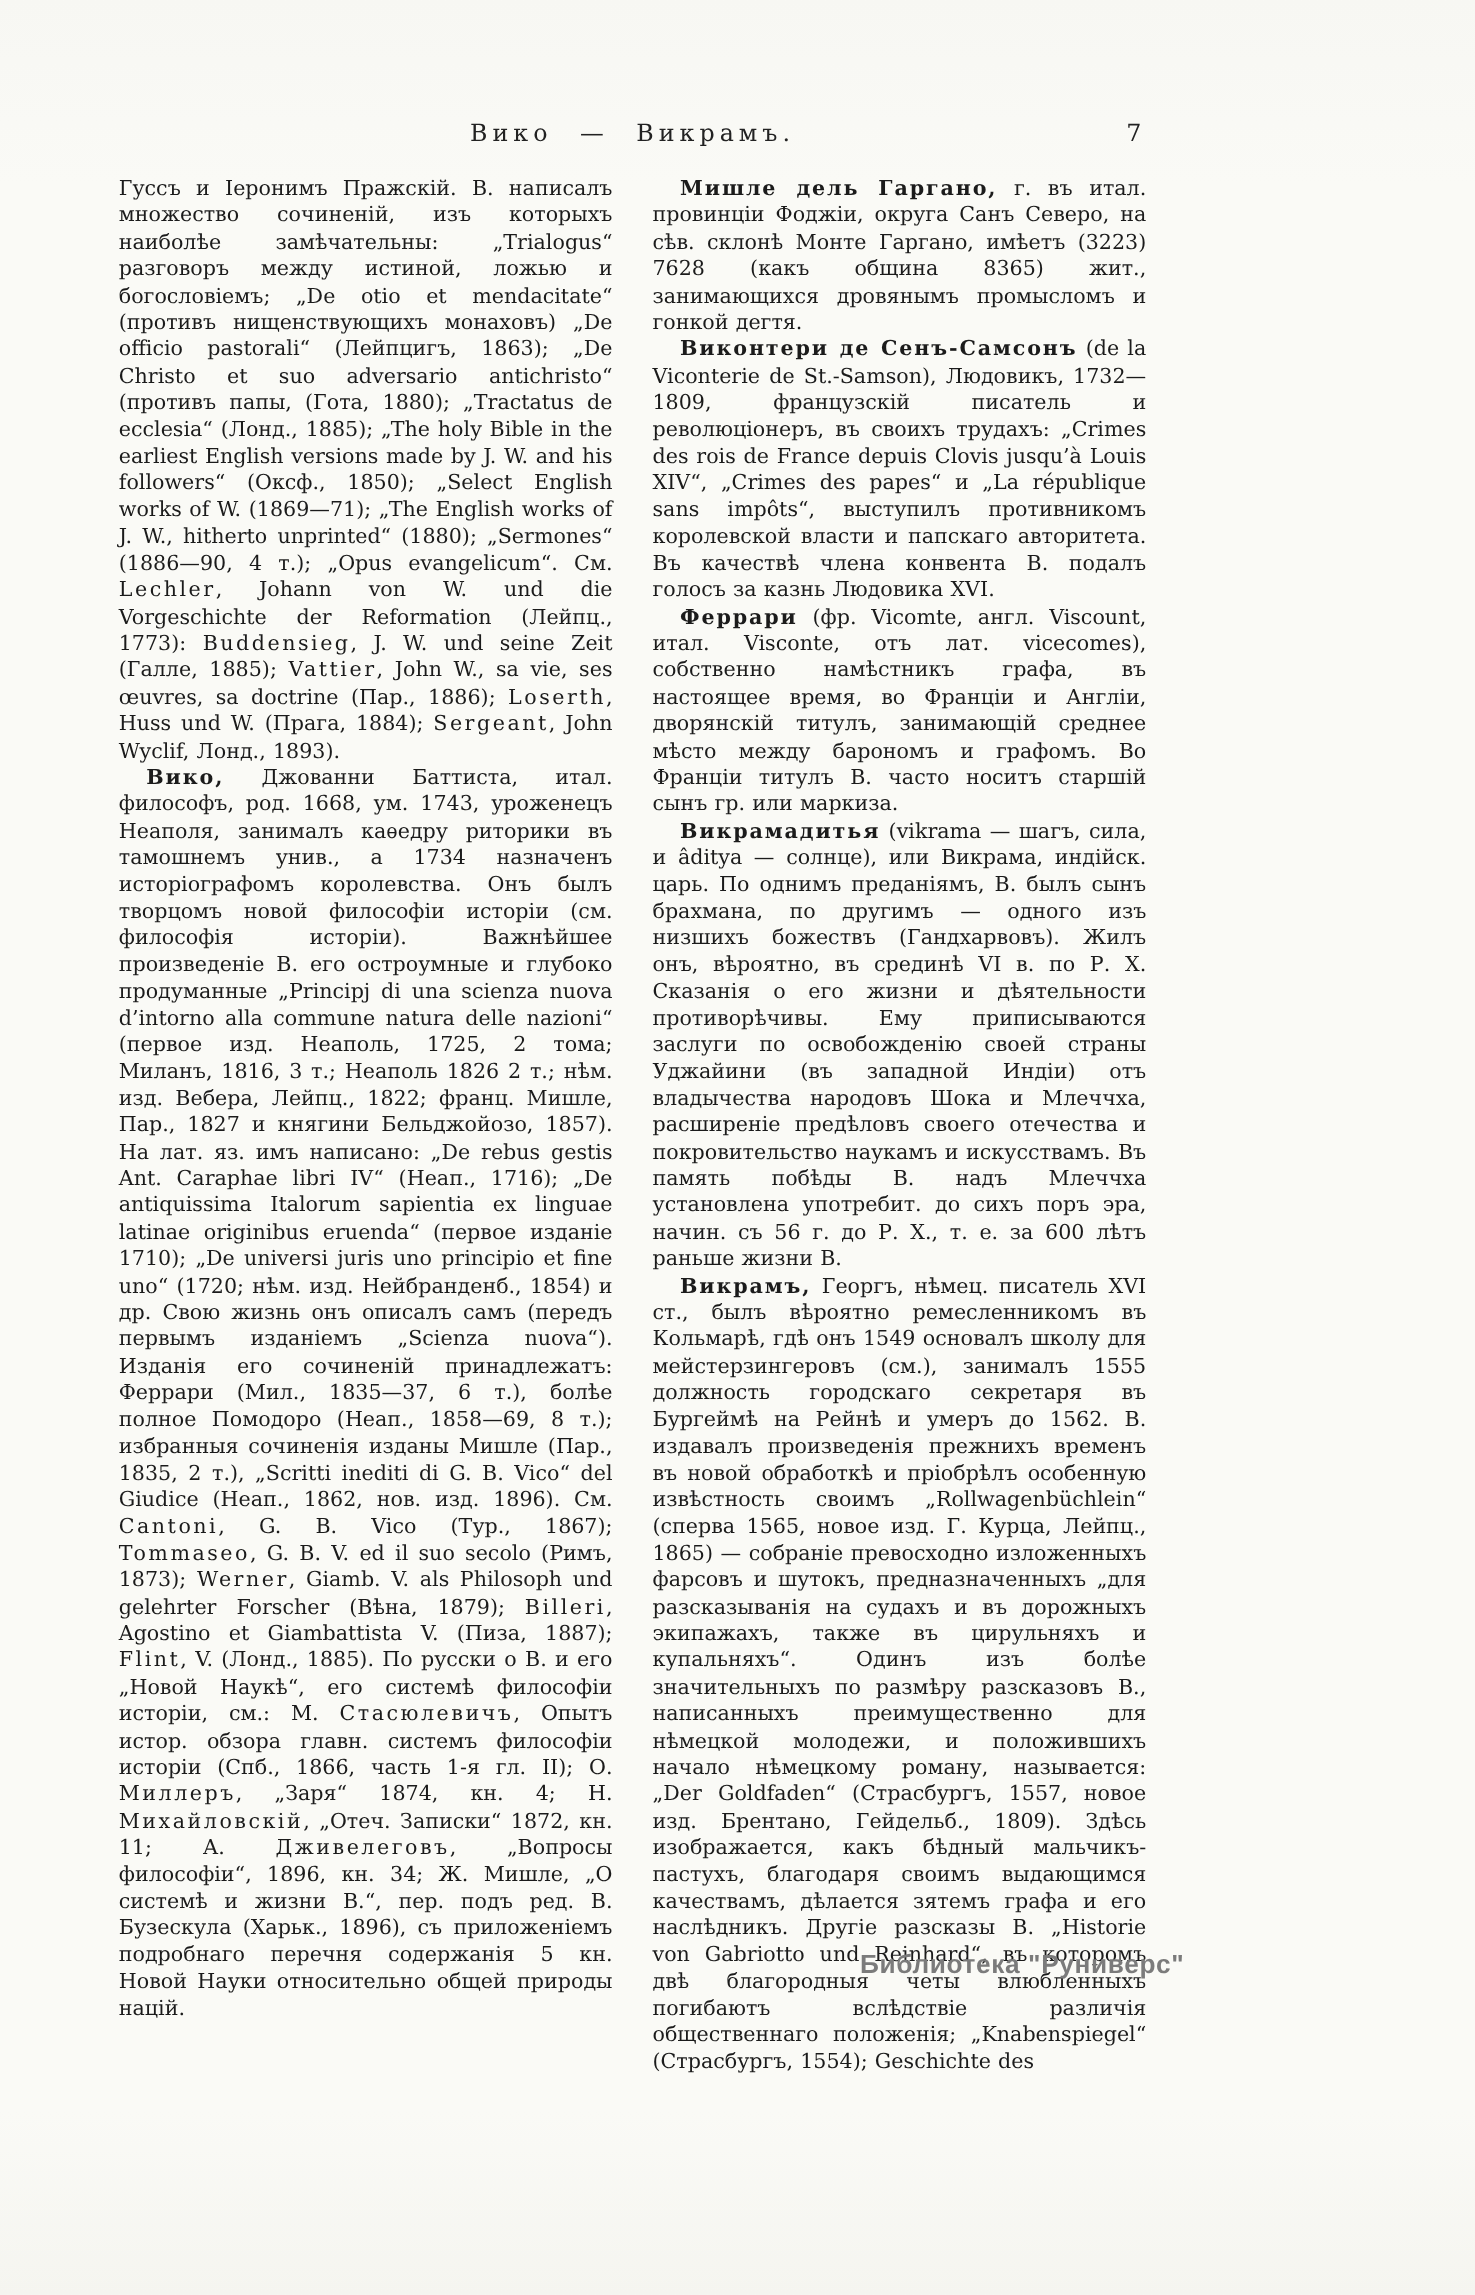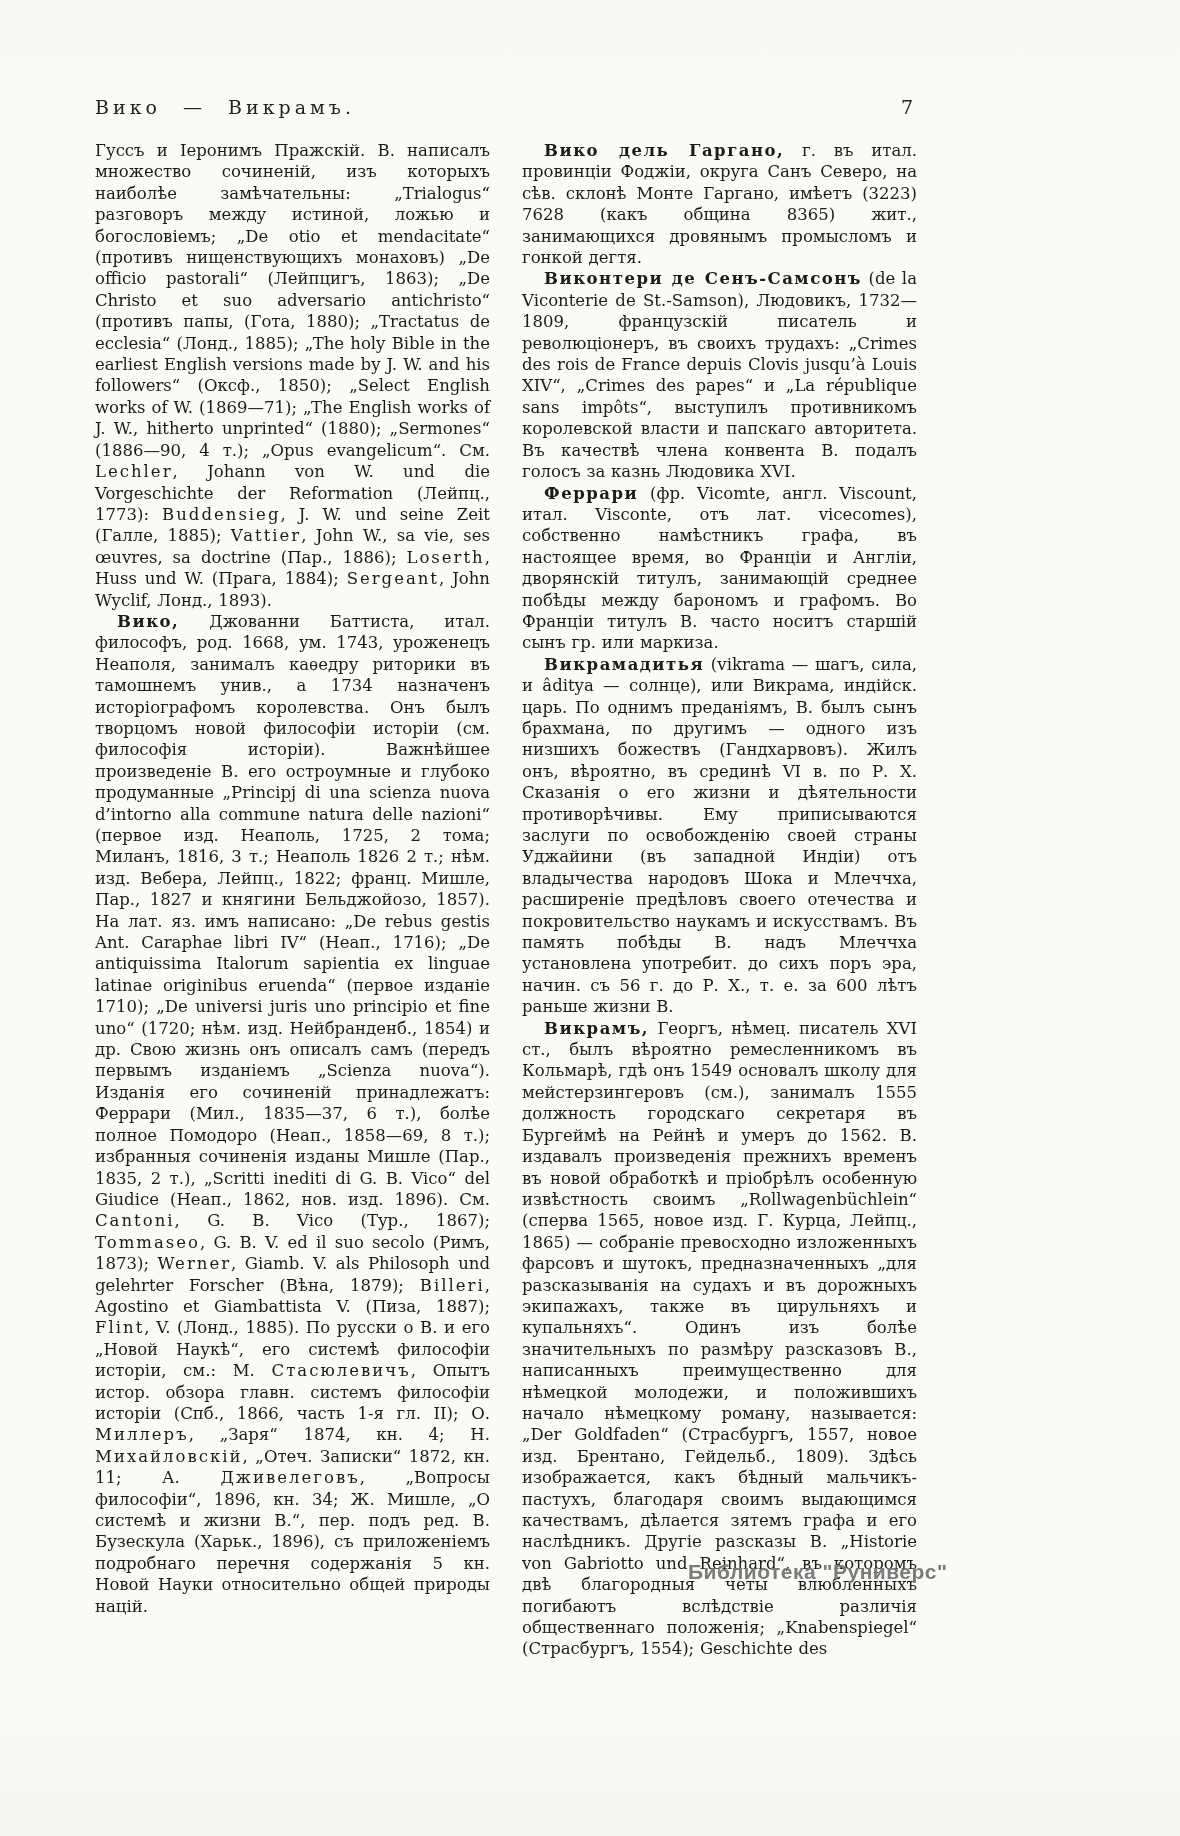--- a/index.html
+++ b/index.html
@@ -6,21 +6,21 @@
   body{
     width:1180px;height:1836px;
     background:linear-gradient(180deg,#f7f7f3 0%,#fafaf6 8%,#fafaf6 92%,#f5f5f0 100%);
     font-family:"DejaVu Serif",serif;
     color:#1b1b1b;
     position:relative;overflow:hidden;
   }
   .scan-page{position:absolute;left:95px;top:96px;width:822px;}
   .header{position:relative;height:32px;}
   .running-title{
-    display:block;text-align:left;
+    display:block;text-align:center;
     font-size:19px;letter-spacing:4px;word-spacing:12px;color:#222;
   }
   .page-number{position:absolute;right:4px;top:0;font-size:19px;color:#222;}
   .cols{display:flex;gap:32px;margin-top:12px;}
   .col{
     width:403px;text-align:justify;
     font-size:16.5px;line-height:21.4px;
     hyphens:auto;-webkit-hyphens:auto;
     word-spacing:0.5px;
   }
@@ -42,22 +42,22 @@
   <div class="header">
     <span class="running-title">Вико  —  Викрамъ.</span>
     <span class="page-number">7</span>
   </div>
   <div class="cols">
     <div class="col" lang="ru">
       <p class="para noindent"><span>Гуссъ и Іеронимъ Пражскій. В. написалъ множество сочиненій, изъ которыхъ наиболѣе замѣчательны: „Trialogus“ разговоръ между истиной, ложью и богословіемъ; „De otio et mendacitate“ (противъ нищенствующихъ монаховъ) „De officio pastorali“ (Лейпцигъ, 1863); „De Christo et suo adversario antichristo“ (противъ папы, (Гота, 1880); „Tractatus de ecclesia“ (Лонд., 1885); „The holy Bible in the earliest English versions made by J. W. and his followers“ (Оксф., 1850); „Select English works of W. (1869—71); „The English works of J. W., hitherto unprinted“ (1880); „Sermones“ (1886—90, 4 т.); „Opus evangelicum“. См. </span><span class="sp">Lechler</span><span>, Johann von W. und die Vorgeschichte der Reformation (Лейпц., 1773): </span><span class="sp">Buddensieg</span><span>, J. W. und seine Zeit (Галле, 1885); </span><span class="sp">Vattier</span><span>, John W., sa vie, ses œuvres, sa doctrine (Пар., 1886); </span><span class="sp">Loserth</span><span>, Huss und W. (Прага, 1884); </span><span class="sp">Sergeant</span><span>, John Wyclif, Лонд., 1893).</span></p>
       <p class="para"><span class="b">Вико,</span><span> Джованни Баттиста, итал. философъ, род. 1668, ум. 1743, уроженецъ Неаполя, занималъ каѳедру риторики въ тамошнемъ унив., а 1734 назначенъ исторіографомъ королевства. Онъ былъ творцомъ новой философіи исторіи (см. </span><span class="i">философія исторіи</span><span>). Важнѣйшее произведеніе В. его остроумные и глубоко продуманные „Principj di una scienza nuova d’intorno alla commune natura delle nazioni“ (первое изд. Неаполь, 1725, 2 тома; Миланъ, 1816, 3 т.; Неаполь 1826 2 т.; нѣм. изд. Вебера, Лейпц., 1822; франц. Мишле, Пар., 1827 и княгини Бельджойозо, 1857). На лат. яз. имъ написано: „De rebus gestis Ant. Caraphae libri IV“ (Неап., 1716); „De antiquissima Italorum sapientia ex linguae latinae originibus eruenda“ (первое изданіе 1710); „De universi juris uno principio et fine uno“ (1720; нѣм. изд. Нейбранденб., 1854) и др. Свою жизнь онъ описалъ самъ (передъ первымъ изданіемъ „Scienza nuova“). Изданія его сочиненій принадлежатъ: Феррари (Мил., 1835—37, 6 т.), болѣе полное Помодоро (Неап., 1858—69, 8 т.); избранныя сочиненія изданы Мишле (Пар., 1835, 2 т.), „Scritti inediti di G. B. Vico“ del Giudice (Неап., 1862, нов. изд. 1896). См. </span><span class="sp">Cantoni</span><span>, G. B. Vico (Тур., 1867); </span><span class="sp">Tommaseo</span><span>, G. B. V. ed il suo secolo (Римъ, 1873); </span><span class="sp">Werner</span><span>, Giamb. V. als Philosoph und gelehrter Forscher (Вѣна, 1879); </span><span class="sp">Billeri</span><span>, Agostino et Giambattista V. (Пиза, 1887); </span><span class="sp">Flint</span><span>, V. (Лонд., 1885). По русски о В. и его „Новой Наукѣ“, его системѣ философіи исторіи, см.: М. </span><span class="sp">Стасюлевичъ</span><span>, Опытъ истор. обзора главн. системъ философіи исторіи (Спб., 1866, часть 1-я гл. II); О. </span><span class="sp">Миллеръ</span><span>, „Заря“ 1874, кн. 4; Н. </span><span class="sp">Михайловскій</span><span>, „Отеч. Записки“ 1872, кн. 11; А. </span><span class="sp">Дживелеговъ</span><span>, „Вопросы философіи“, 1896, кн. 34; Ж. Мишле, „О системѣ и жизни В.“, пер. подъ ред. В. Бузескула (Харьк., 1896), съ приложеніемъ подробнаго перечня содержанія 5 кн. Новой Науки относительно общей природы націй.</span></p>
     </div>
     <div class="col" lang="ru">
-      <p class="para"><span class="b">Вико дель Гаргано,</span><span> г. въ итал. провинціи Фоджіи, округа Санъ Северо, на сѣв. склонѣ Монте Гаргано, имѣетъ (3223) 7628 (какъ община 8365) жит., занимающихся дровянымъ промысломъ и гонкой дегтя.</span></p>
+      <p class="para"><span class="b">Мишле дель Гаргано,</span><span> г. въ итал. провинціи Фоджіи, округа Санъ Северо, на сѣв. склонѣ Монте Гаргано, имѣетъ (3223) 7628 (какъ община 8365) жит., занимающихся дровянымъ промысломъ и гонкой дегтя.</span></p>
       <p class="para"><span class="b">Виконтери де Сенъ-Самсонъ</span><span> (de la Viconterie de St.-Samson), Людовикъ, 1732—1809, французскій писатель и революціонеръ, въ своихъ трудахъ: „Crimes des rois de France depuis Clovis jusqu’à Louis XIV“, „Crimes des papes“ и „La république sans impôts“, выступилъ противникомъ королевской власти и папскаго авторитета. Въ качествѣ члена конвента В. подалъ голосъ за казнь Людовика XVI.</span></p>
-      <p class="para"><span class="b">Феррари</span><span> (фр. Vicomte, англ. Viscount, итал. Visconte, отъ лат. vicecomes), собственно намѣстникъ графа, въ настоящее время, во Франціи и Англіи, дворянскій титулъ, занимающій среднее побѣды между барономъ и графомъ. Во Франціи титулъ В. часто носитъ старшій сынъ гр. или маркиза.</span></p>
+      <p class="para"><span class="b">Феррари</span><span> (фр. Vicomte, англ. Viscount, итал. Visconte, отъ лат. vicecomes), собственно намѣстникъ графа, въ настоящее время, во Франціи и Англіи, дворянскій титулъ, занимающій среднее мѣсто между барономъ и графомъ. Во Франціи титулъ В. часто носитъ старшій сынъ гр. или маркиза.</span></p>
       <p class="para"><span class="b">Викрамадитья</span><span> (</span><span class="i">vikrama</span><span> — шагъ, сила, и </span><span class="i">âditya</span><span> — солнце), или Викрама, индійск. царь. По однимъ преданіямъ, В. былъ сынъ брахмана, по другимъ — одного изъ низшихъ божествъ (Гандхарвовъ). Жилъ онъ, вѣроятно, въ срединѣ VI в. по Р. Х. Сказанія о его жизни и дѣятельности противорѣчивы. Ему приписываются заслуги по освобожденію своей страны Уджайини (въ западной Индіи) отъ владычества народовъ Шока и Млеччха, расширеніе предѣловъ своего отечества и покровительство наукамъ и искусствамъ. Въ память побѣды В. надъ Млеччха установлена употребит. до сихъ поръ эра, начин. съ 56 г. до Р. Х., т. е. за 600 лѣтъ раньше жизни В.</span></p>
       <p class="para"><span class="b">Викрамъ,</span><span> Георгъ, нѣмец. писатель XVI ст., былъ вѣроятно ремесленникомъ въ Кольмарѣ, гдѣ онъ 1549 основалъ школу для мейстерзингеровъ (см.), занималъ 1555 должность городскаго секретаря въ Бургеймѣ на Рейнѣ и умеръ до 1562. В. издавалъ произведенія прежнихъ временъ въ новой обработкѣ и пріобрѣлъ особенную извѣстность своимъ „Rollwagenbüchlein“ (сперва 1565, новое изд. Г. Курца, Лейпц., 1865) — собраніе превосходно изложенныхъ фарсовъ и шутокъ, предназначенныхъ „для разсказыванія на судахъ и въ дорожныхъ экипажахъ, также въ цирульняхъ и купальняхъ“. Одинъ изъ болѣе значительныхъ по размѣру разсказовъ В., написанныхъ преимущественно для нѣмецкой молодежи, и положившихъ начало нѣмецкому роману, называется: „Der Goldfaden“ (Страсбургъ, 1557, новое изд. Брентано, Гейдельб., 1809). Здѣсь изображается, какъ бѣдный мальчикъ-пастухъ, благодаря своимъ выдающимся качествамъ, дѣлается зятемъ графа и его наслѣдникъ. Другіе разсказы В. „Historie von Gabriotto und Reinhard“, въ которомъ двѣ благородныя четы влюбленныхъ погибаютъ вслѣдствіе различія общественнаго положенія; „Knabenspiegel“ (Страсбургъ, 1554); Geschichte des</span></p>
     </div>
   </div>
 </div>
 
 <div class="watermark">Библиотека "Руниверс"</div>
 
 </body></html>

